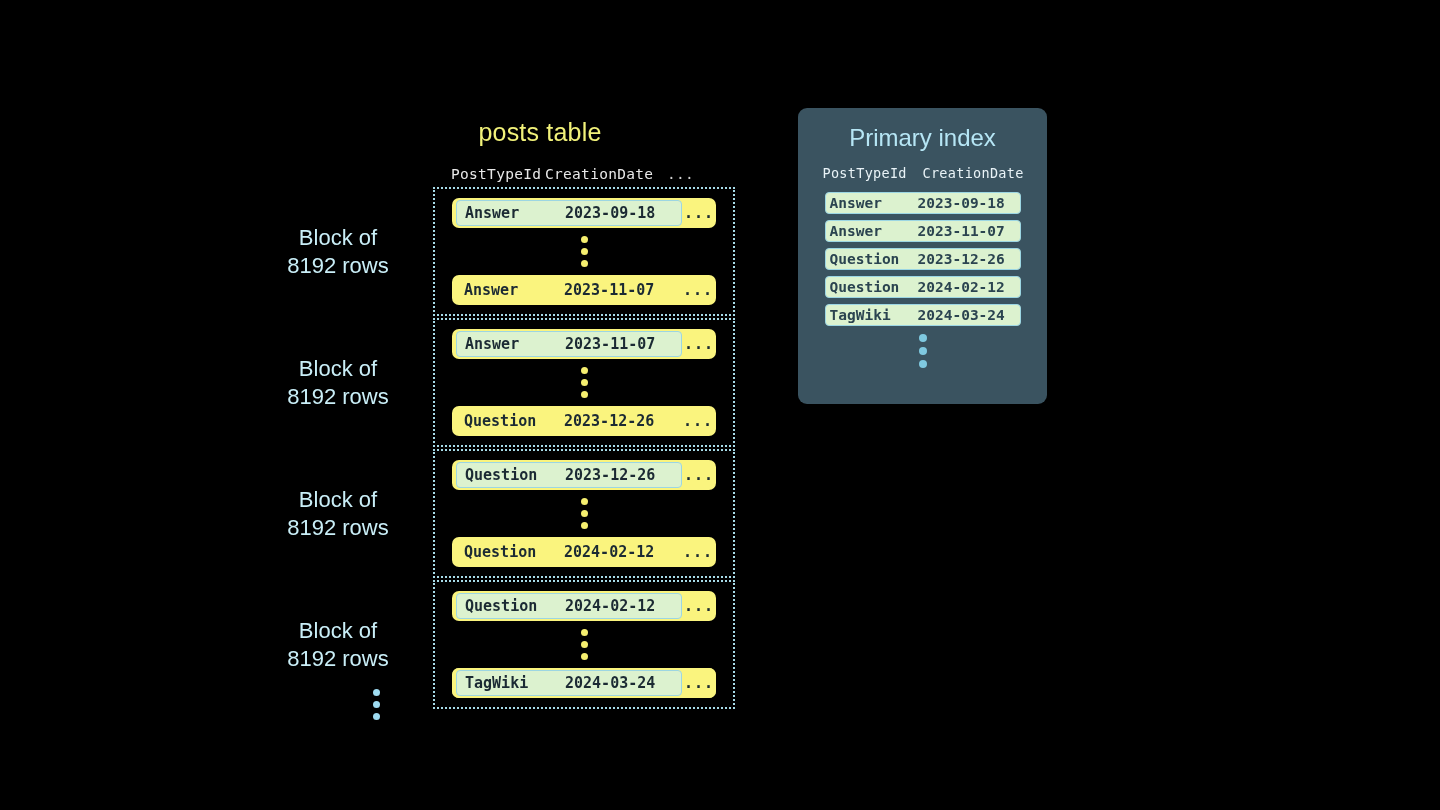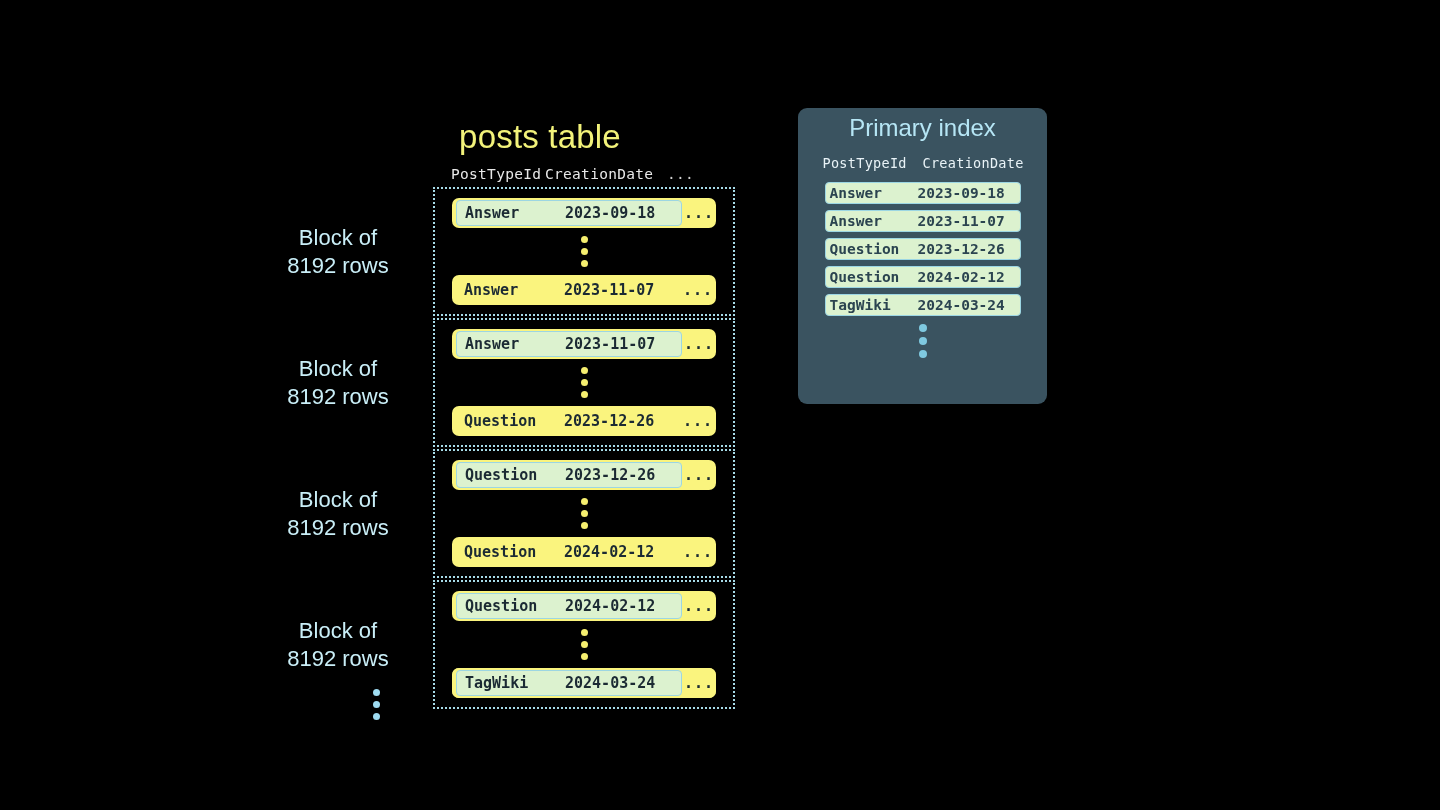--- a/index.html
+++ b/index.html
@@ -27,21 +27,21 @@
     width: 420px;
   }
 
   .posts-title {
     position: absolute;
     left: 0;
     top: 0;
     width: 420px;
     text-align: center;
     color: #f2f27a;
-    font-size: 33px;
+    font-size: 25px;
     font-weight: 400;
     letter-spacing: 0.2px;
     font-family: "Liberation Sans", sans-serif;
   }
 
   .posts-header-row {
     position: absolute;
     left: 103px;
     top: 48px;
     width: 290px;
@@ -161,21 +161,21 @@
 
   
   #primary-index {
     position: absolute;
     left: 798px;
     top: 108px;
     width: 249px;
     height: 296px;
     background: #3a5360;
     border-radius: 9px;
-    padding-top: 6px;
+    padding-top: 16px;
   }
 
   .index-title {
     text-align: center;
     color: #b6e6f5;
     font-size: 24px;
     font-weight: 400;
     font-family: "Liberation Sans", sans-serif;
     margin-bottom: 13px;
   }

